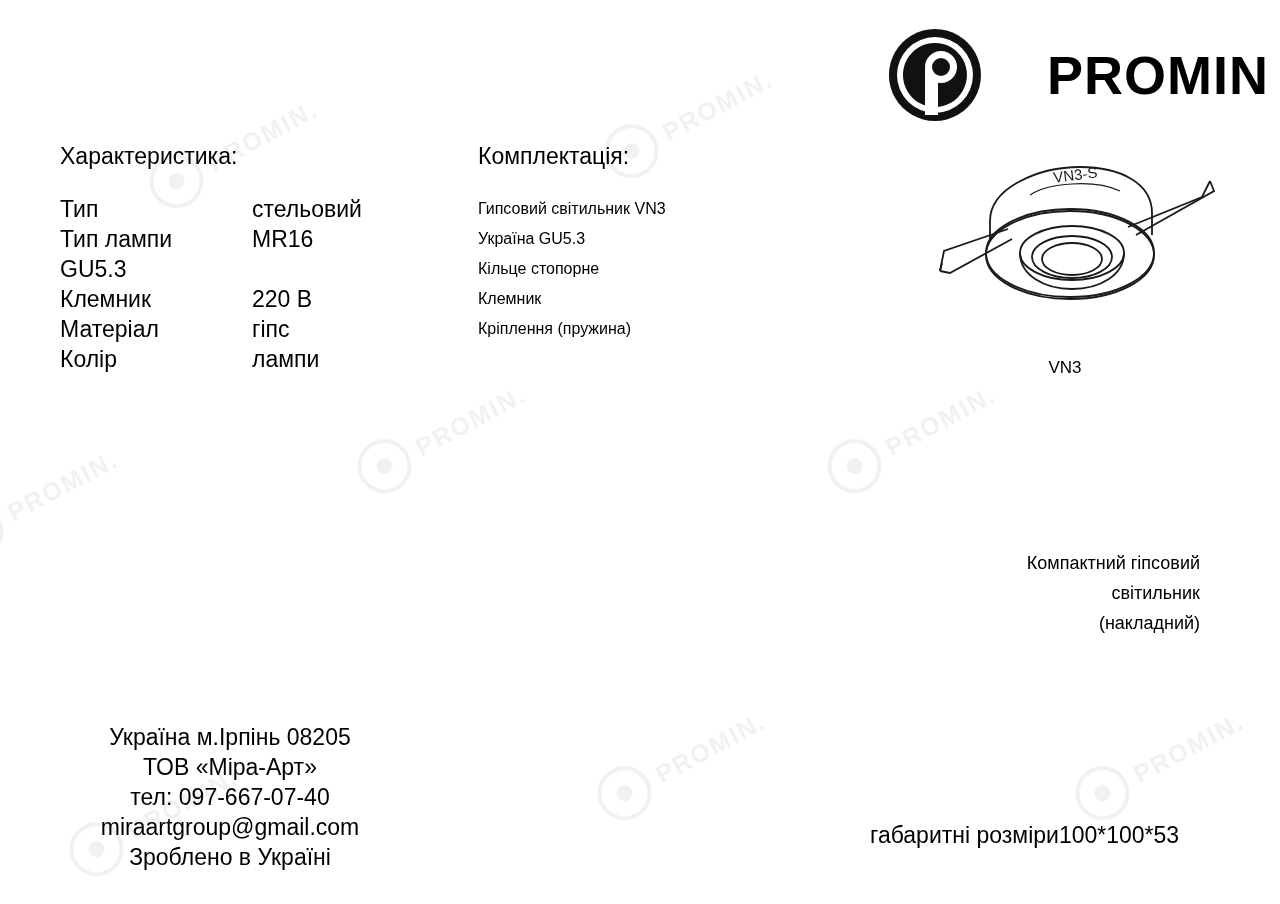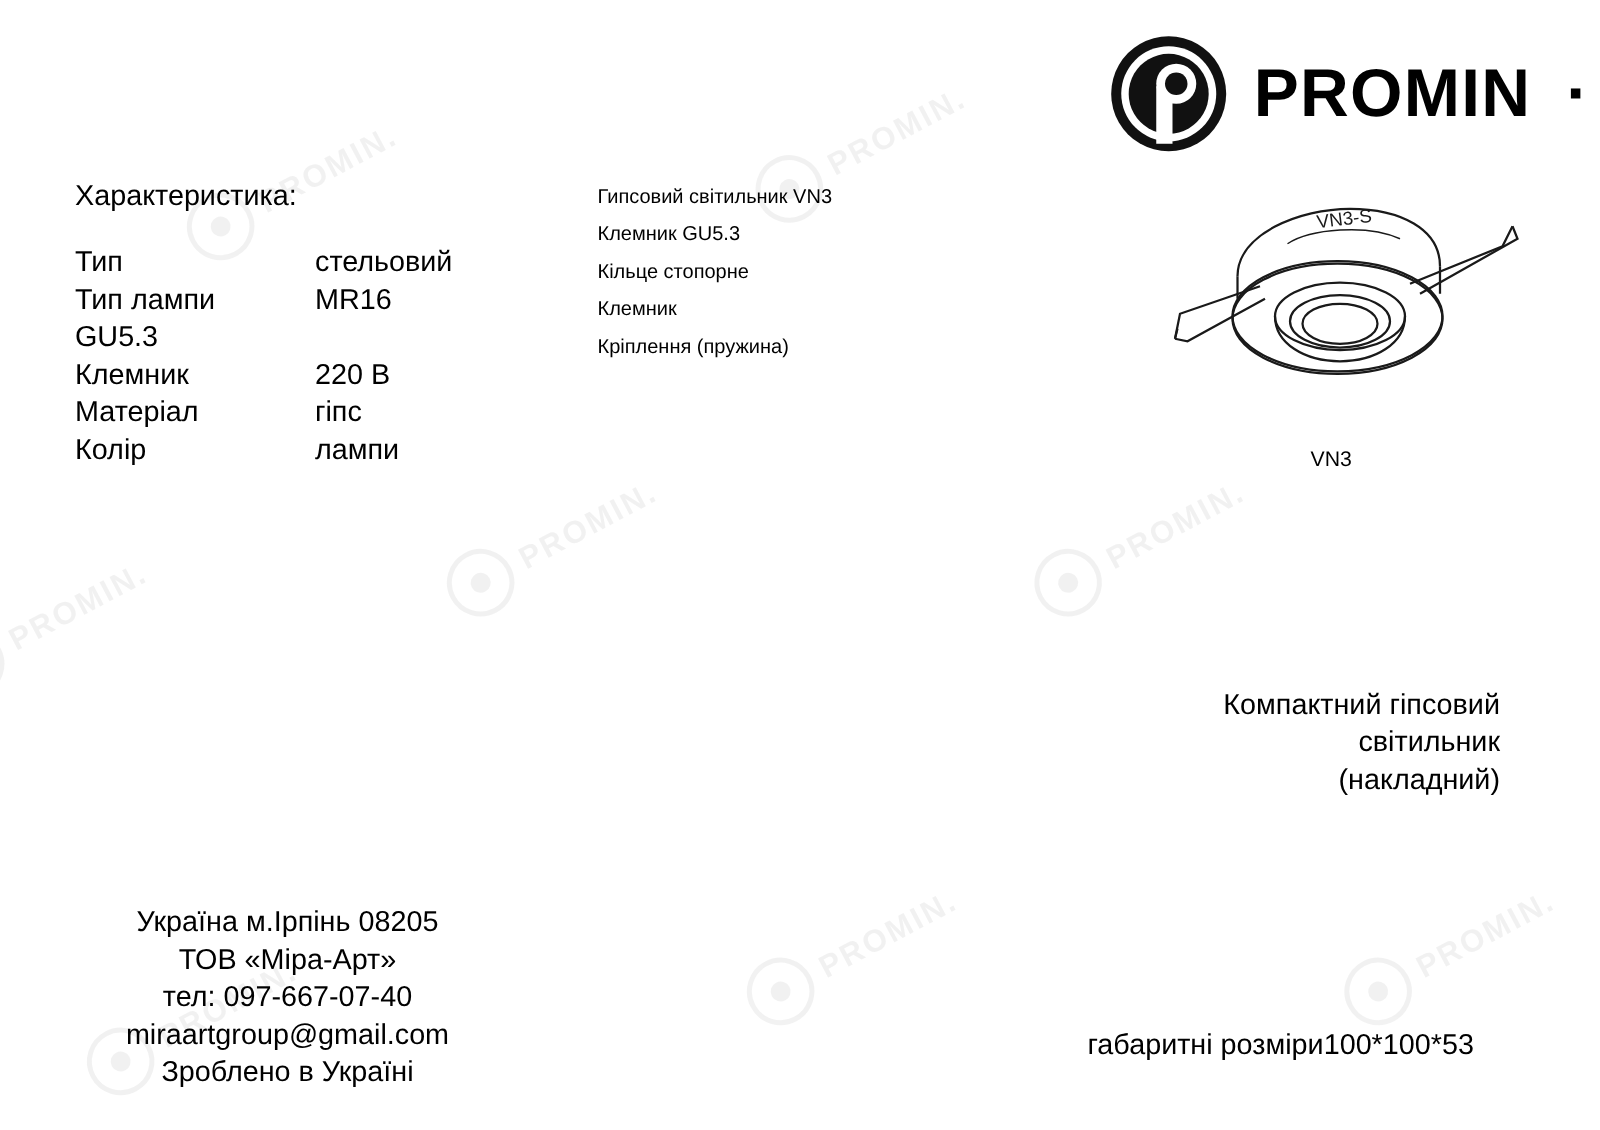--- a/index.html
+++ b/index.html
@@ -79,20 +79,21 @@
     width: 100px;
     height: 100px;
     position: relative;
   }
   .logo-text {
     font-size: 54px;
     font-weight: bold;
     letter-spacing: 1px;
     line-height: 1;
     white-space: nowrap;
+    margin-left: 44px;
   }
   .logo-dot {
     font-size: 54px;
     font-weight: bold;
     line-height: 1;
     margin-left: 10px;
   }
 
   
   .spec-block {
@@ -141,21 +142,21 @@
     font-size: 17px;
     z-index: 2;
   }
 
   
   .description {
     position: absolute;
     right: 80px;
     top: 548px;
     text-align: right;
-    font-size: 23px;
+    font-size: 18px;
     line-height: 30px;
     z-index: 2;
   }
 
   
   .contacts {
     position: absolute;
     left: 40px;
     top: 722px;
     width: 380px;
@@ -250,22 +251,23 @@
       <span class="spec-label">Матеріал</span>
       <span class="spec-value">гіпс</span>
     </div>
     <div class="spec-row">
       <span class="spec-label">Колір</span>
       <span class="spec-value">лампи</span>
     </div>
   </div>
 
   <div class="spec-block" id="kit">
+    <div class="block-title">Комплектація:</div>
     <div class="kit-row">Гипсовий світильник VN3</div>
-    <div class="kit-row">Клемник   GU5.3</div>
+    <div class="kit-row">Україна   GU5.3</div>
     <div class="kit-row">Кільце стопорне</div>
     <div class="kit-row">Клемник</div>
     <div class="kit-row">Кріплення (пружина)</div>
   </div>
 
   <div class="product">
     <svg width="370" height="200" viewBox="0 0 370 200" xmlns="http://www.w3.org/2000/svg">
       <g fill="none" stroke="#1a1a1a" stroke-width="1.8">
 
         <path d="M60 136 L64 116 L128 94"></path>

